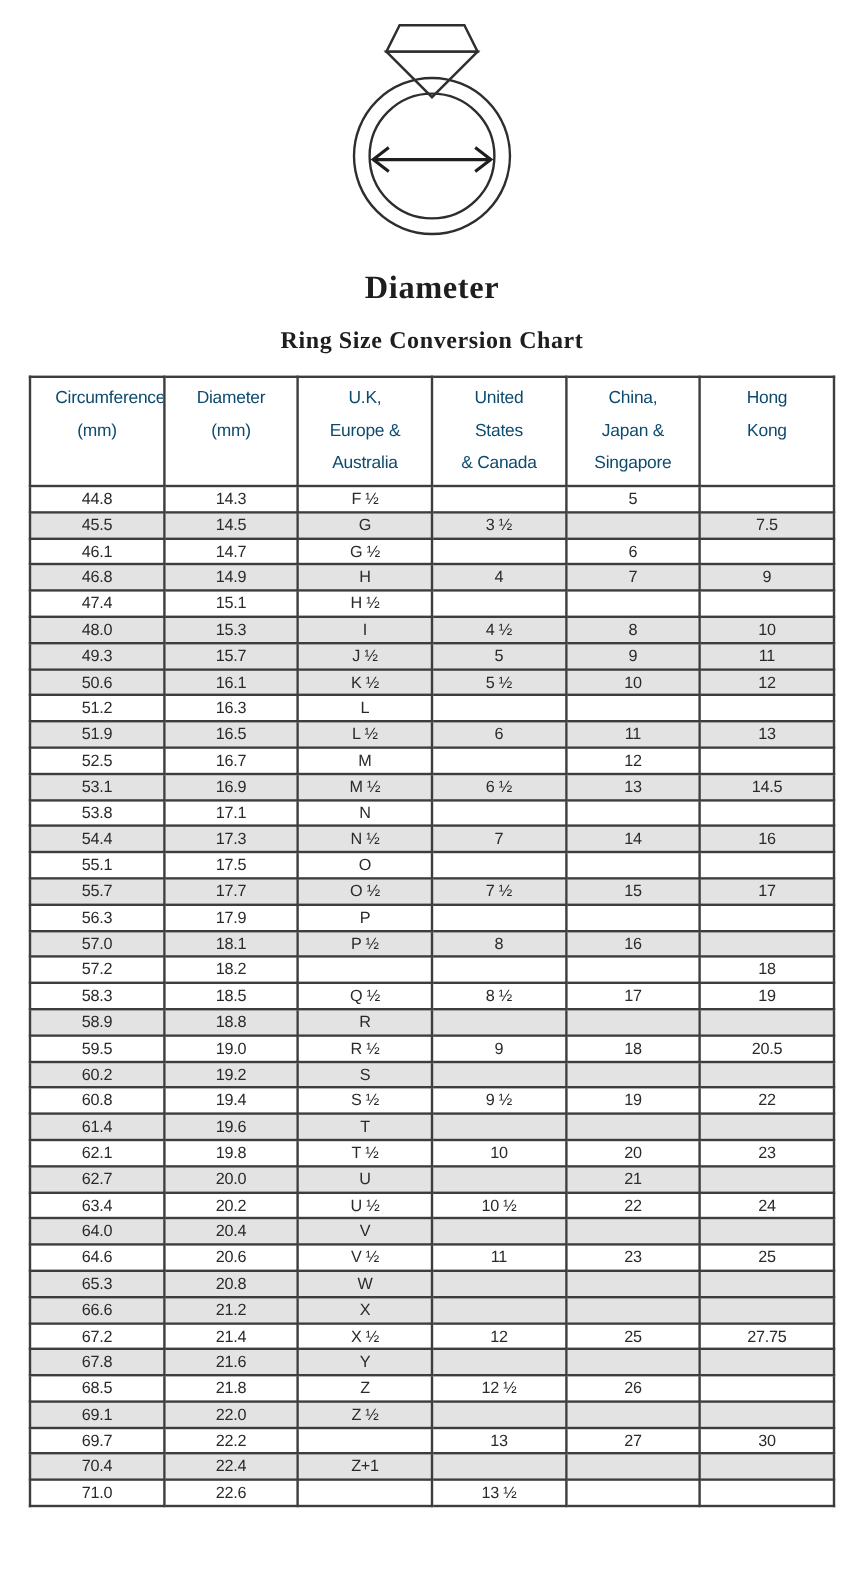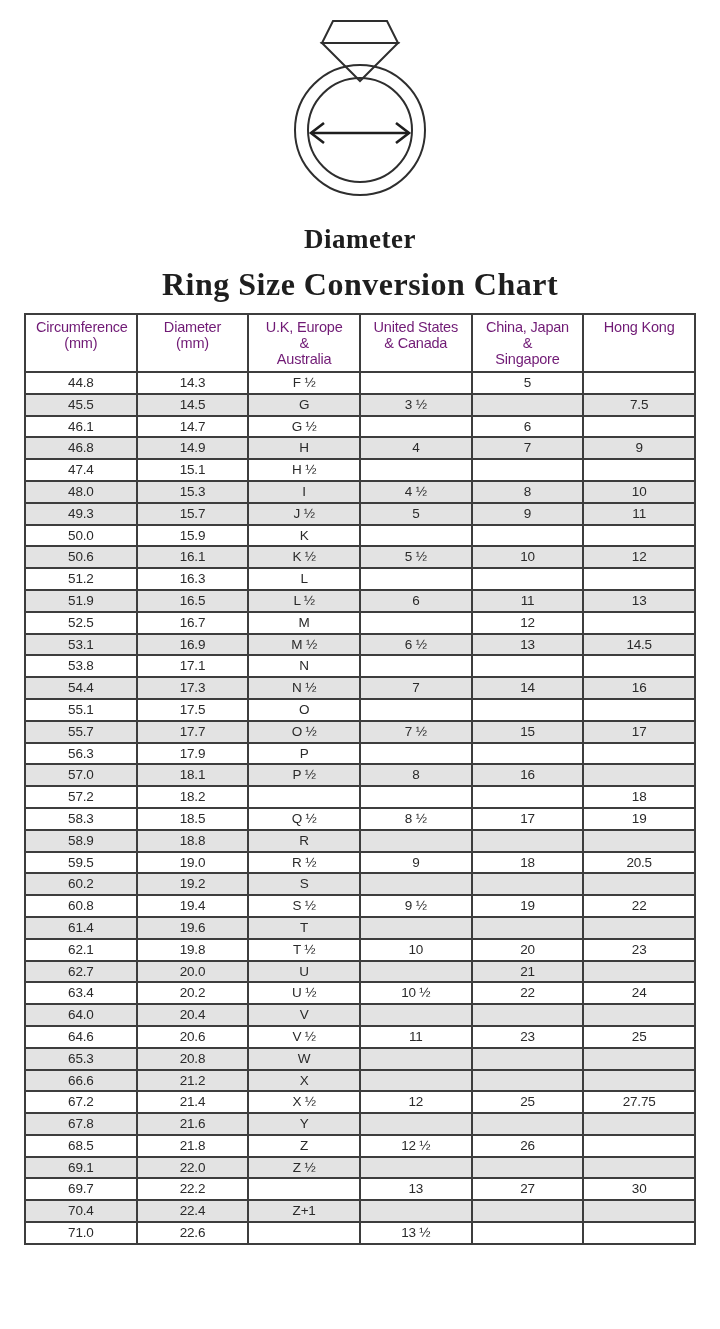--- a/index.html
+++ b/index.html
@@ -31,21 +31,21 @@
     font-size: 27px;
     line-height: 30px;
     text-align: center;
     letter-spacing: 0.5px;
     color: #1e1e1e;
   }
   .chart-title {
     margin-top: 14px;
     font-family: "Liberation Serif", "DejaVu Serif", serif;
     font-weight: bold;
-    font-size: 32px;
+    font-size: 20px;
     line-height: 32px;
     text-align: center;
     letter-spacing: 0.5px;
     color: #1e1e1e;
   }
   table.conversion {
     width: 672px;
     margin: 13px auto 0 auto;
     border-collapse: collapse;
     table-layout: fixed;
@@ -53,27 +53,27 @@
   table.conversion th,
   table.conversion td {
     border: 2px solid #3d3d3d;
     text-align: center;
     overflow: hidden;
   }
   table.conversion th {
     background: #ffffff;
     font-weight: normal;
     font-size: 14.5px;
-    line-height: 16px;
-    padding: 4px 10px;
+    line-height: 27px;
+    padding: 4px 20px;
     height: 42px;
     vertical-align: top;
     white-space: pre-line;
     letter-spacing: -0.2px;
-    color: #701a75;
+    color: #0c4a6e;
   }
   table.conversion td {
     font-size: 13.5px;
     line-height: 19.8px;
     height: 19.8px;
     padding: 0 2px;
     letter-spacing: -0.2px;
     color: #2a2a2a;
     background: #ffffff;
   }
@@ -185,28 +185,20 @@
           <td>10</td>
         </tr>
         <tr class="shade">
           <td>49.3</td>
           <td>15.7</td>
           <td>J ½</td>
           <td>5</td>
           <td>9</td>
           <td>11</td>
         </tr>
-        <tr>
-          <td>50.0</td>
-          <td>15.9</td>
-          <td>K</td>
-          <td></td>
-          <td></td>
-          <td></td>
-        </tr>
         <tr class="shade">
           <td>50.6</td>
           <td>16.1</td>
           <td>K ½</td>
           <td>5 ½</td>
           <td>10</td>
           <td>12</td>
         </tr>
         <tr>
           <td>51.2</td>

